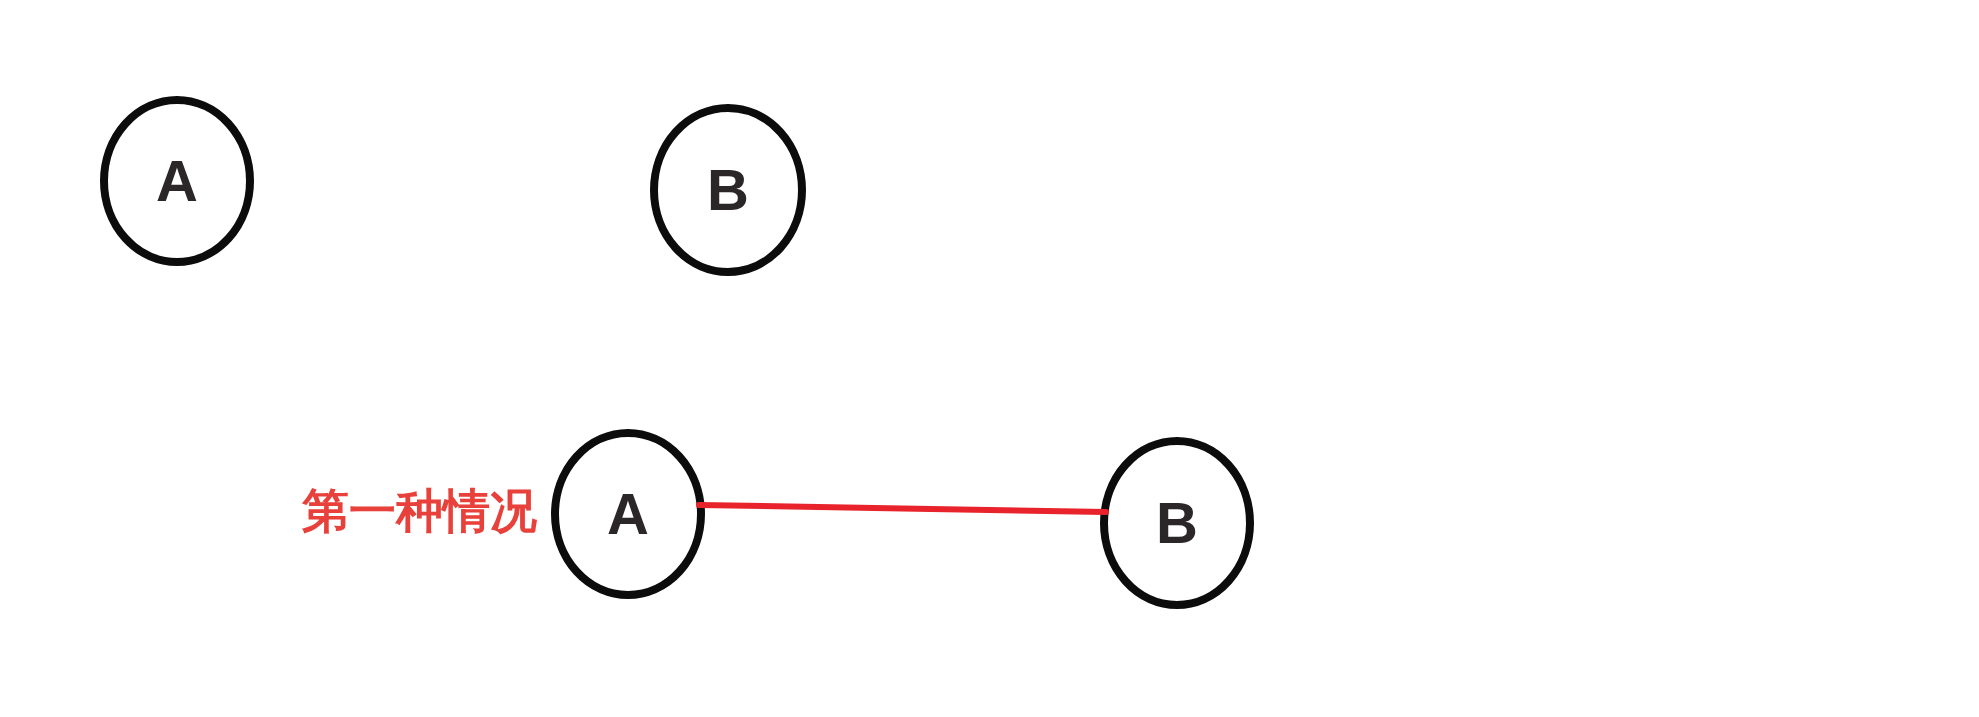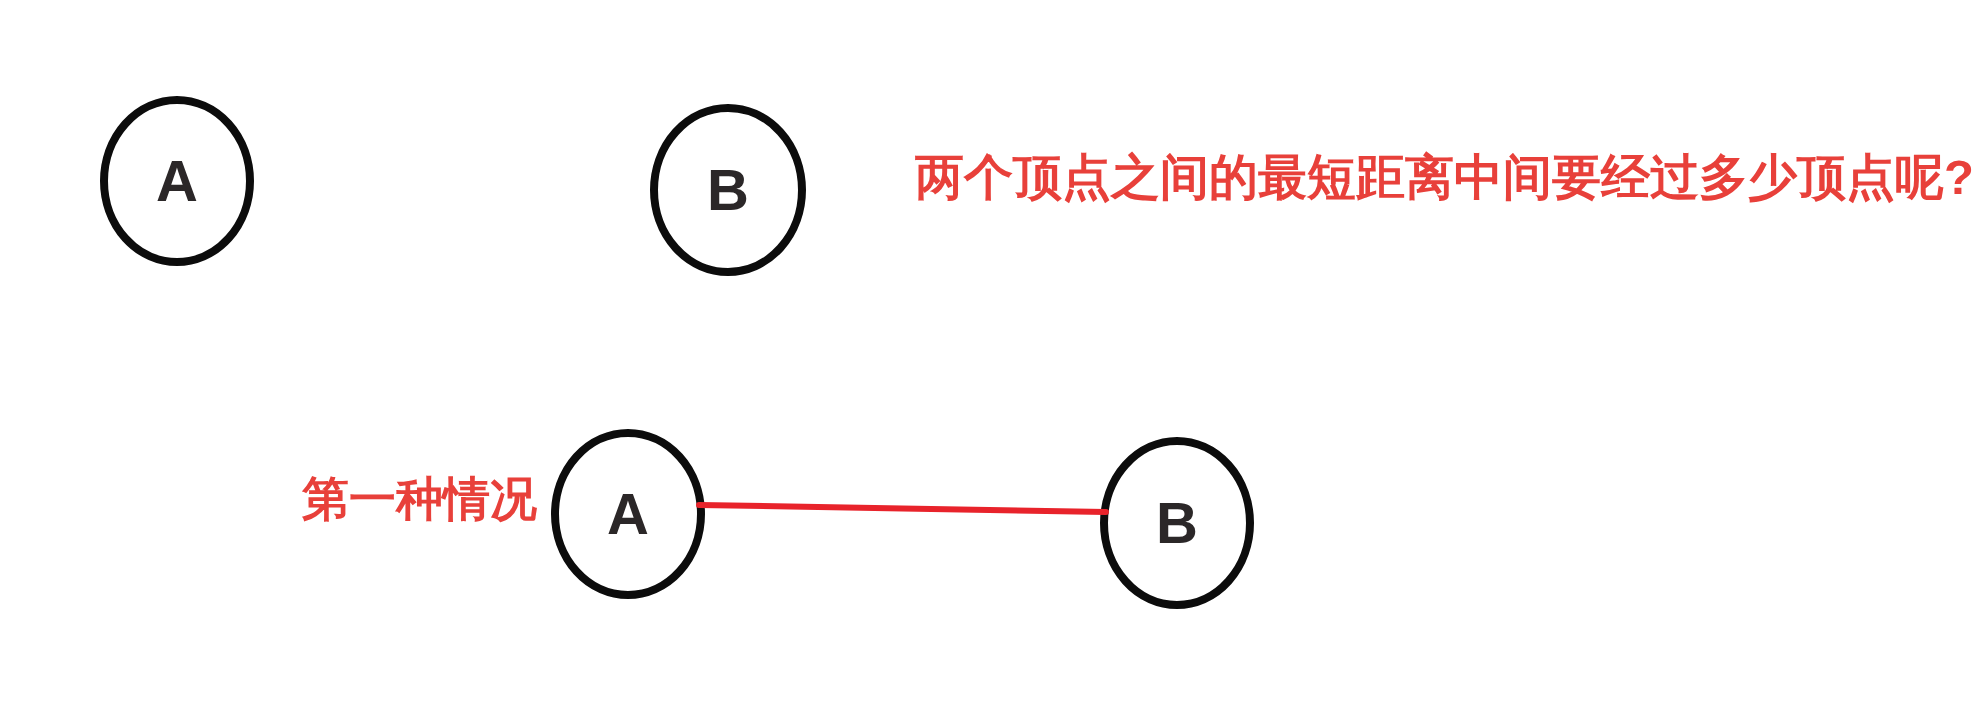--- a/index.html
+++ b/index.html
@@ -51,21 +51,21 @@
     font-size: 49px;
     font-weight: bold;
     color: #e8403a;
     line-height: 1;
     white-space: nowrap;
     letter-spacing: 0px;
   }
   .case-caption {
     position: absolute;
     left: 302px;
-    top: 475px;
+    top: 487px;
     font-size: 47px;
     font-weight: bold;
     color: #e8403a;
     line-height: 1;
     white-space: nowrap;
   }
   .watermark {
     position: absolute;
     top: 657px;
     right: 4px;
@@ -92,18 +92,17 @@
   </svg>
 
   <div class="node-label" style="left:104px; top:100px; width:146px; height:162px;">A</div>
 
   <div class="node-label" style="left:654px; top:108px; width:148px; height:164px;">B</div>
 
   <div class="node-label" style="left:555px; top:433px; width:146px; height:162px;">A</div>
 
   <div class="node-label" style="left:1104px; top:441px; width:146px; height:164px;">B</div>
 
-  <div class="question-text">两个顶点之间的最短距离中间要经过多少顶点呢?</div>
 
   <div class="case-caption">第一种情况</div>
 
 
 </div>
 
 </body></html>

